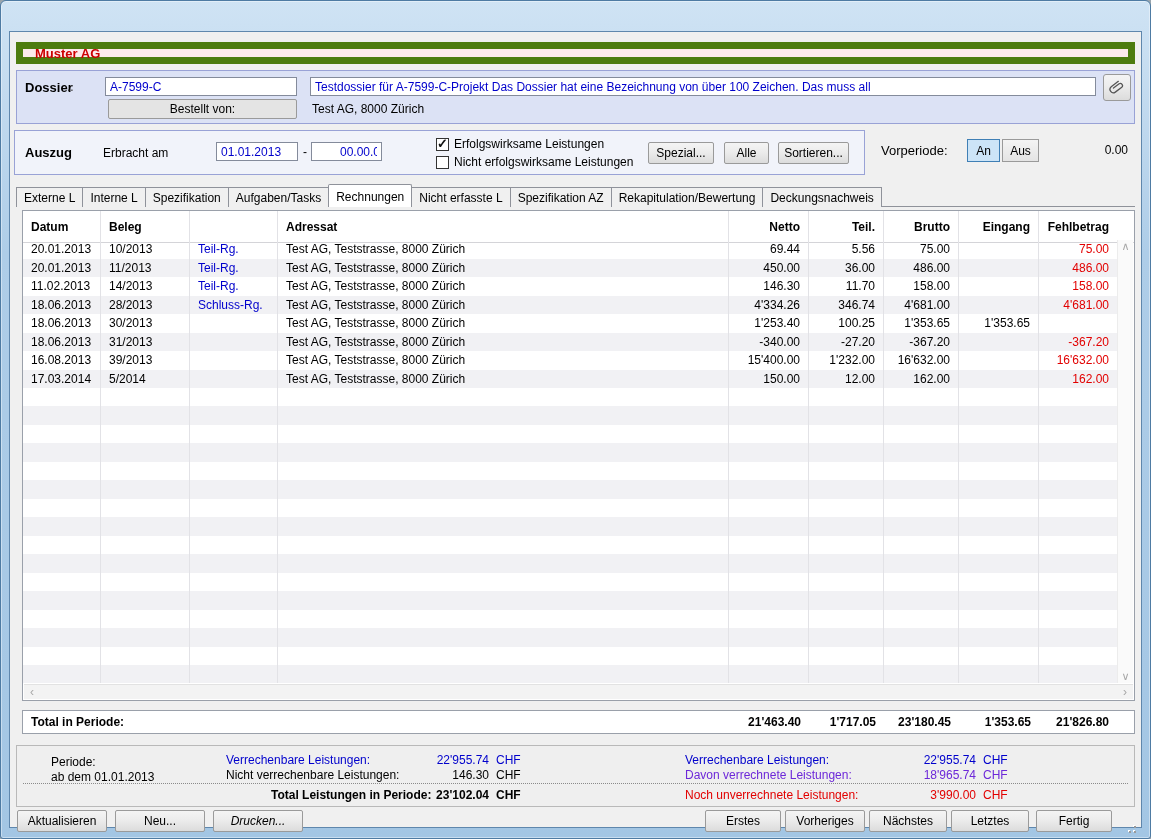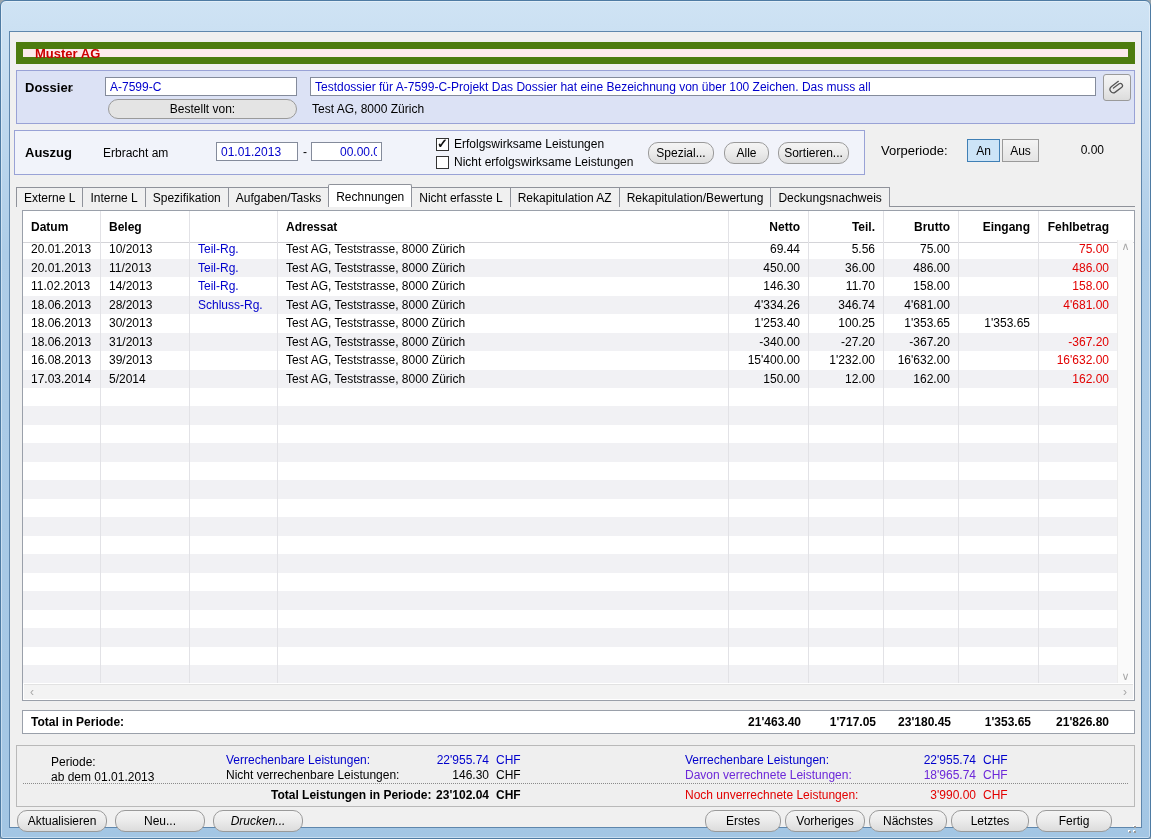--- a/index.html
+++ b/index.html
@@ -38,21 +38,21 @@
           background:#fdeaec; border:7px solid #4d7c0f; display:flex; align-items:center; padding:0 12px;
           font-weight:bold; font-size:13px; color:#cc0000; }
 
   .panel { position:absolute; border:1px solid #99a2d6; }
   .dossier { left:6px; top:38px; width:1119px; height:54px; background:#dce2f5; }
   .auszugp { left:4px; top:98px; width:851px; height:45px; background:#f1f3fa; }
 
   .lbl-b { font-weight:bold; font-size:13px; }
   .fld { border:1px solid #848b9b; background:#fff; color:#0000cc; font-family:"Liberation Sans",sans-serif;
          font-size:12px; padding:1px 4px; }
-  .btn { border:1px solid #9a9a9a; border-radius:10px; color:#000; text-align:center;
+  .btn { border:1px solid #9a9a9a; border-radius:2px; color:#000; text-align:center;
          background:linear-gradient(#f4f4f4,#ececec 45%,#dcdcdc); font-size:12px;
          display:flex; align-items:center; justify-content:center; cursor:default; }
   .btn-flat { background:#e4e4e4; border:1px solid #9a9a9a; }
 
   .clipbtn { position:absolute; left:1086px; top:3px; width:28px; height:27px; border-radius:3px; }
 
   .cbrow { position:absolute; display:flex; align-items:center; gap:5px; font-size:12px; }
   .cb { width:13px; height:13px; border:1px solid #333; background:#fff; position:relative; }
   .cb.checked::after { content:"✓"; position:absolute; left:0px; top:-3px; font-size:13px; font-weight:bold; color:#111; }
 
@@ -164,31 +164,31 @@
         <span>Nicht erfolgswirksame Leistungen</span>
       </div>
       <div class="btn" style="position:absolute;left:633px;top:11px;width:66px;height:22px;">Spezial...</div>
       <div class="btn" style="position:absolute;left:709px;top:11px;width:45px;height:22px;">Alle</div>
       <div class="btn" style="position:absolute;left:763px;top:11px;width:71px;height:22px;">Sortieren...</div>
     </div>
 
     <span style="position:absolute;left:871px;top:111px;font-size:13px;">Vorperiode:</span>
     <div class="toggle active" style="position:absolute;left:957px;top:107px;width:33px;height:23px;">An</div>
     <div class="toggle" style="position:absolute;left:992px;top:107px;width:37px;height:23px;">Aus</div>
-    <span style="position:absolute;left:1016px;top:111px;width:78px;text-align:right;">0.00</span>
+    <span style="position:absolute;left:1040px;top:111px;width:78px;text-align:right;">0.00</span>
 
     <div class="tabline"></div>
     <div class="tabs">
       <div class="tab">Externe L</div>
       <div class="tab">Interne L</div>
       <div class="tab">Spezifikation</div>
       <div class="tab">Aufgaben/Tasks</div>
       <div class="tab active">Rechnungen</div>
       <div class="tab">Nicht erfasste L</div>
-      <div class="tab">Rekapitulation AZ</div>
+      <div class="tab">Spezifikation AZ</div>
       <div class="tab">Rekapitulation/Bewertung</div>
       <div class="tab">Deckungsnachweis</div>
     </div>
 
     <div class="tablebox">
       <div class="thead">
         <div class="th c0">Datum</div>
         <div class="th c1">Beleg</div>
         <div class="th c2"></div>
         <div class="th c3">Adressat</div>

